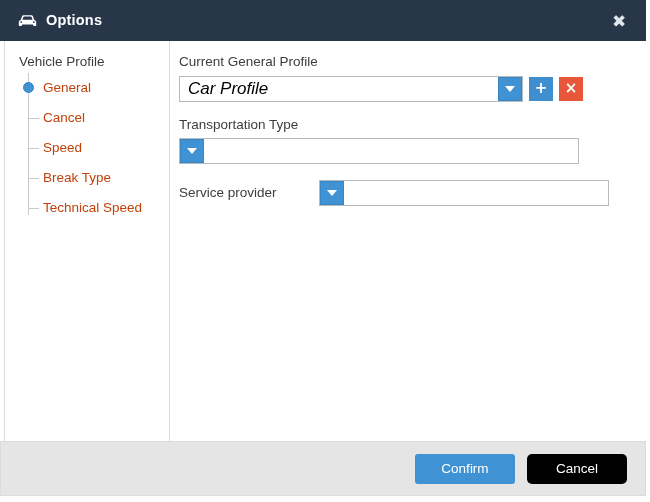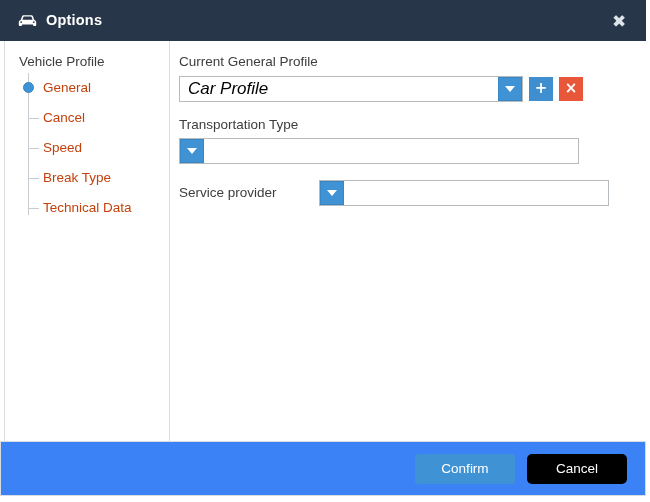--- a/index.html
+++ b/index.html
@@ -294,21 +294,21 @@
   .mt-inline { margin-top: 16px; gap: 36px; }
   .mt-inline2 { margin-top: 12px; }
 
   
   .footer {
     position: absolute;
     left: 0;
     top: 441px;
     width: 646px;
     height: 55px;
-    background: #3b82f6;
+    background: #e5e5e5;
     border: 1px solid #d9dde1;
     border-top: 1px solid #d9dde1;
     box-sizing: border-box;
     display: flex;
     align-items: center;
     justify-content: flex-end;
     padding-right: 18px;
     gap: 12px;
   }
   .btn {
@@ -382,21 +382,21 @@
 
         <div class="tree-item">
           <span>Speed</span>
         </div>
 
         <div class="tree-item">
           <span>Break Type</span>
         </div>
 
         <div class="tree-item">
-          <span>Technical Data</span>
+          <span>Technical Speed</span>
         </div>
 
       </div>
     </div>
 
     <div class="content">
 
       <div class="field-label">Current General Profile</div>
       <div class="input-row">
         <div class="textbox profile-box">

